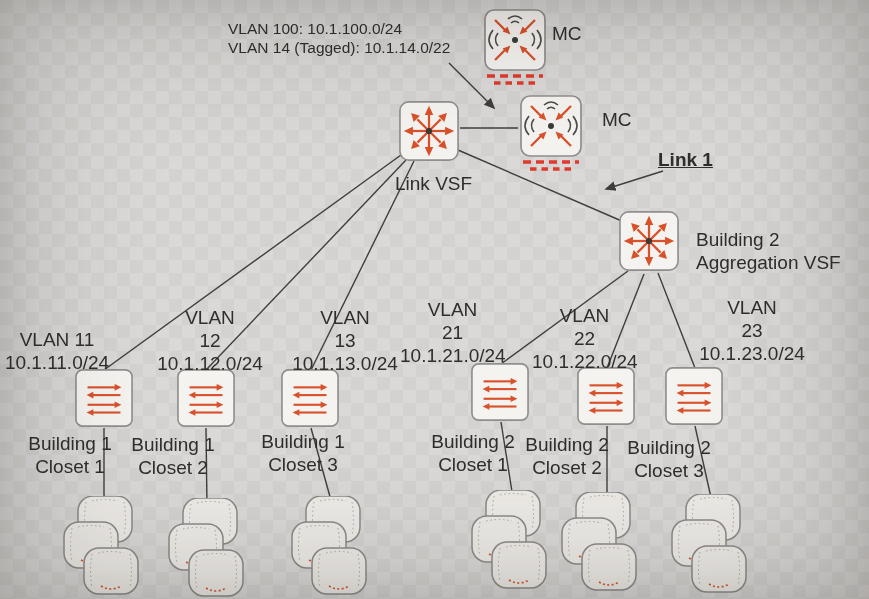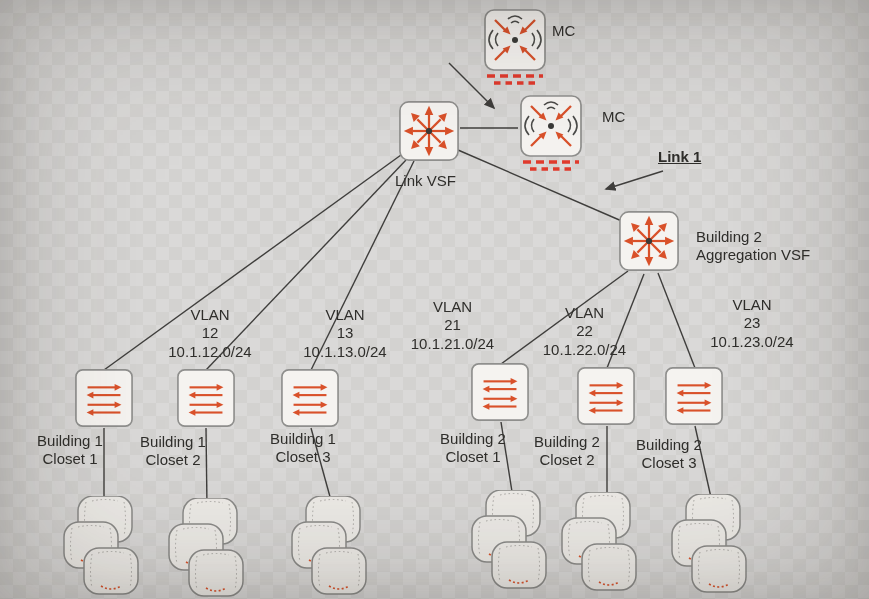--- a/index.html
+++ b/index.html
@@ -10,21 +10,21 @@
     background-image:
       linear-gradient(45deg, rgba(255,255,255,.16) 25%, transparent 25%, transparent 75%, rgba(255,255,255,.16) 75%),
       linear-gradient(45deg, rgba(255,255,255,.16) 25%, transparent 25%, transparent 75%, rgba(255,255,255,.16) 75%);
     background-size:26px 26px;
     background-position:0 0,13px 13px;
   }
   .canvas::after{
     content:""; position:absolute; inset:0; pointer-events:none; z-index:6;
     box-shadow: inset 0 0 150px rgba(45,40,34,.28), inset 0 0 40px rgba(60,55,50,.10);
   }
-  .lbl{position:absolute; font-size:15px; line-height:1.22; color:#2f2e2b; white-space:pre-line; z-index:3;}
+  .lbl{position:absolute; font-size:19px; line-height:1.22; color:#2f2e2b; white-space:pre-line; z-index:3;}
   .center{text-align:center;}
   .bold{font-weight:bold;text-decoration:underline;}
   svg.links{position:absolute; left:0; top:0; z-index:1;}
   .icon{position:absolute; z-index:2;}
 
   
   .vlan-note{left:228px; top:20px; width:240px; font-size:15.5px;}
   .link1-note{left:658px; top:148px;}
 
   
@@ -179,20 +179,22 @@
       <line x1="658" y1="273" x2="695" y2="368"></line>
       <line x1="104" y1="428" x2="104" y2="506"></line>
       <line x1="206" y1="428" x2="207" y2="508"></line>
       <line x1="311" y1="428" x2="332" y2="504"></line>
       <line x1="501" y1="422" x2="513" y2="498"></line>
       <line x1="607" y1="426" x2="607" y2="500"></line>
       <line x1="695" y1="426" x2="712" y2="502"></line>
     </g>
   </svg>
 
+  <div class="lbl vlan-note">VLAN 100: 10.1.100.0/24
+VLAN 14 (Tagged): 10.1.14.0/22</div>
   <div class="lbl link1-note bold">Link 1</div>
 
   <svg class="icon mc1-icon">
       <use href="#sym-mc"></use>
     </svg>
   <div class="lbl mc1-lbl">MC</div>
 
   <svg class="icon mc2-icon">
       <use href="#sym-mc"></use>
     </svg>
@@ -202,20 +204,22 @@
       <use href="#sym-core"></use>
     </svg>
   <div class="lbl core-lbl">Link VSF</div>
 
   <svg class="icon agg-icon">
       <use href="#sym-core"></use>
     </svg>
   <div class="lbl agg-lbl">Building 2
 Aggregation VSF</div>
 
+  <div class="lbl center vlan-c0">VLAN 11
+10.1.11.0/24</div>
   <svg class="icon sw sw-c0">
       <use href="#sym-access"></use>
     </svg>
   <div class="lbl center name-c0">Building 1
 Closet 1</div>
   <svg class="icon ap ap-c0">
       <use href="#sym-apstack"></use>
     </svg>
 
   <div class="lbl center vlan-c1">VLAN

